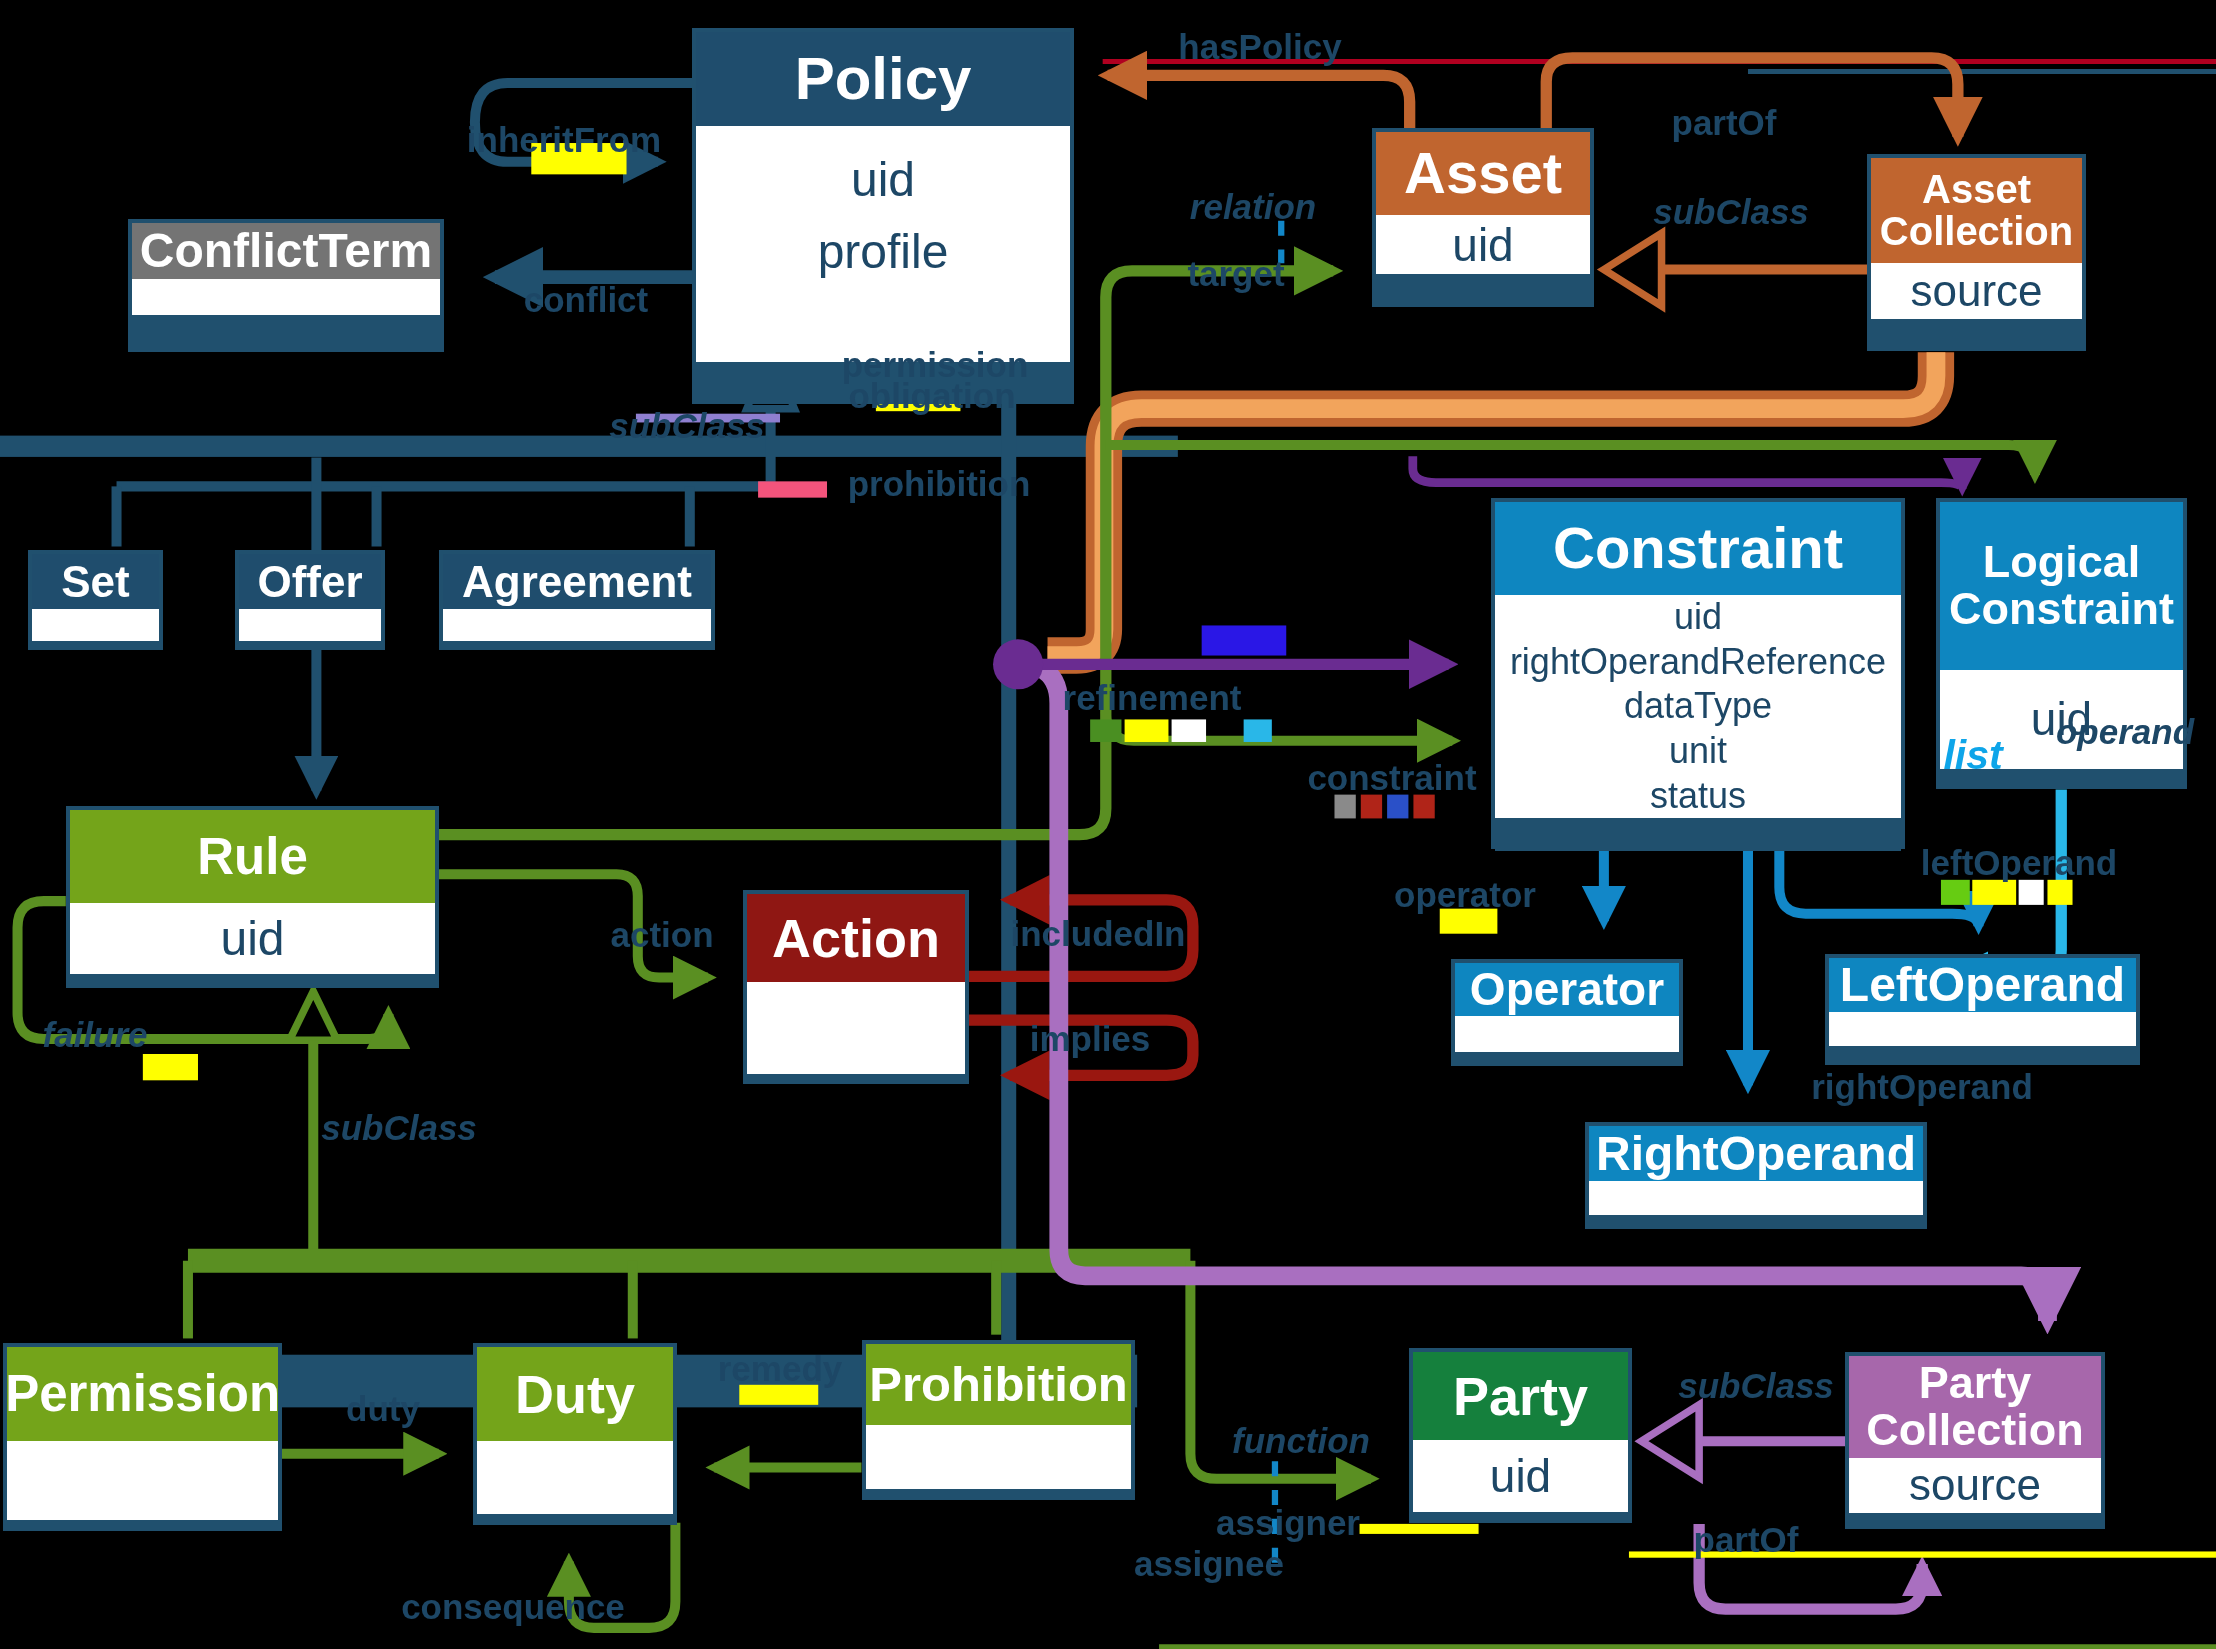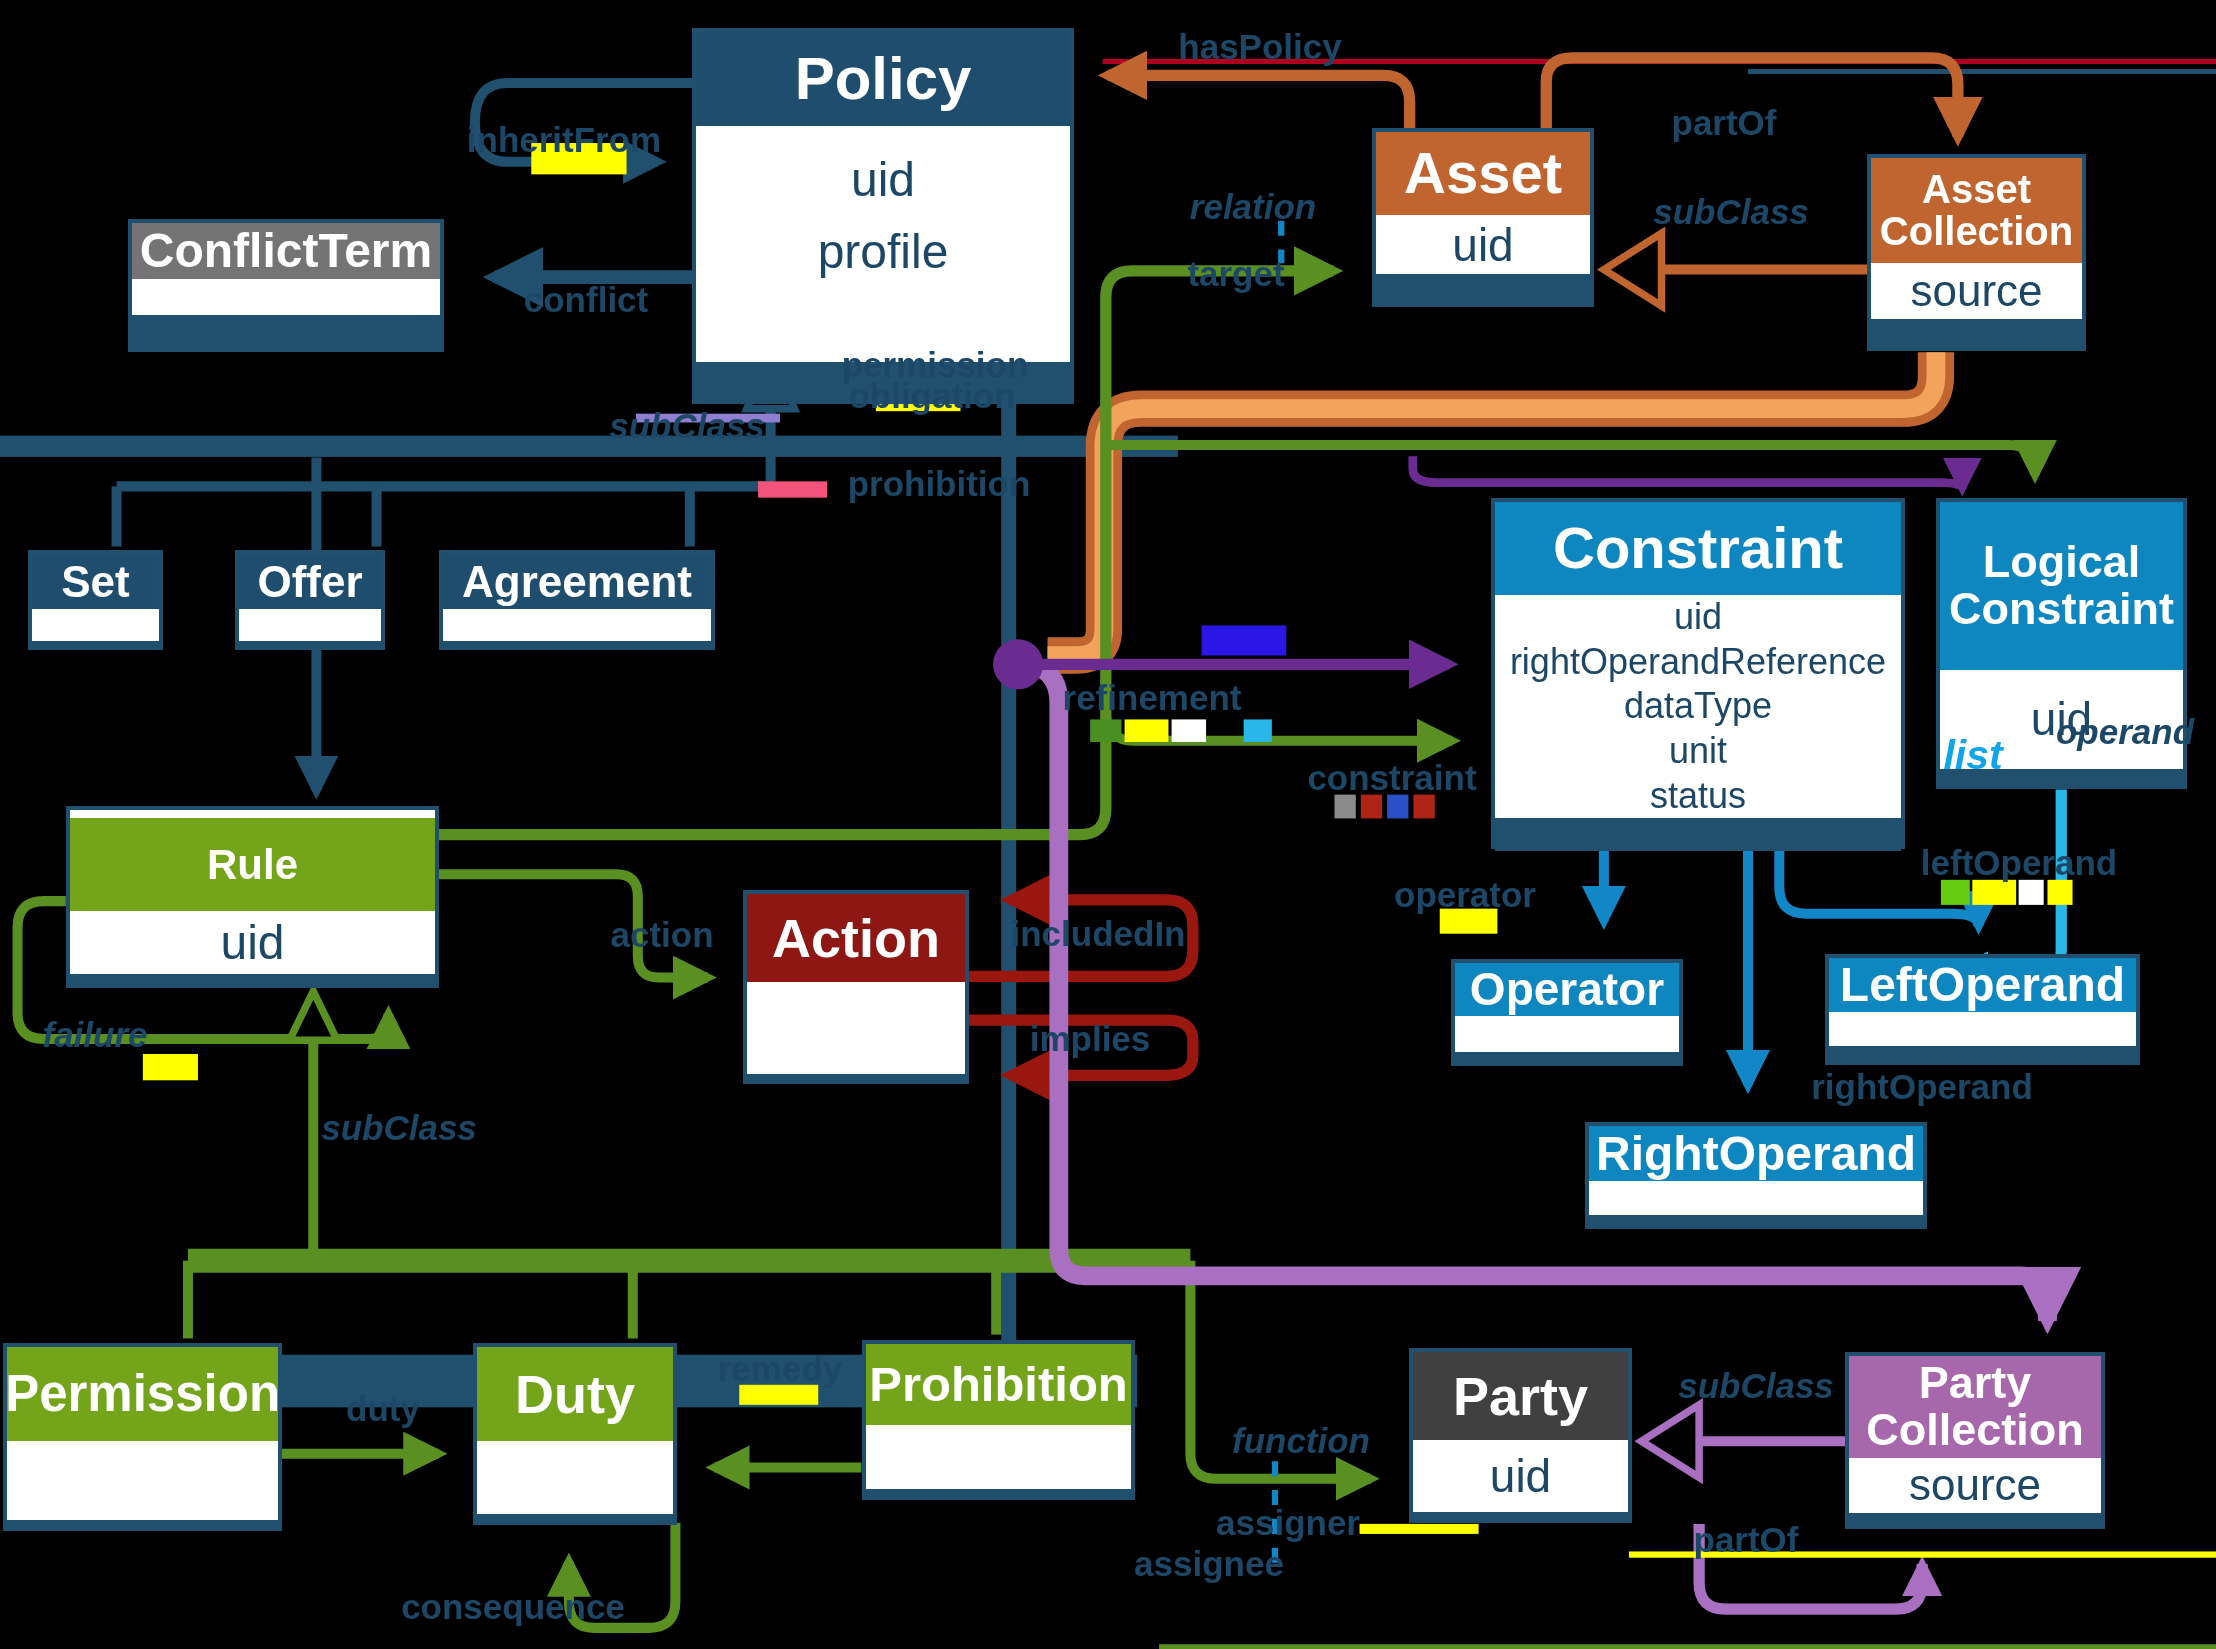--- a/index.html
+++ b/index.html
@@ -29,21 +29,21 @@
   .assetcol{left:1867px;top:154px;width:219px;height:197px;}
   .assetcol .hd{height:105px;background:#c0652f;font-size:40px;}
   .assetcol .bd{font-size:44px;}
   .assetcol .ft{height:27.6px;}
   .set{left:28px;top:550px;width:135px;height:100px;}
   .offer{left:235px;top:550px;width:150px;height:100px;}
   .agreement{left:439px;top:550px;width:276px;height:100px;}
   .set .hd,.offer .hd,.agreement .hd{height:55px;background:#1f4d6d;font-size:44px;}
   .set .ft,.offer .ft,.agreement .ft{height:5px;}
   .rule{left:66px;top:806px;width:373px;height:182px;}
-  .rule .hd{height:93px;background:#74a41a;font-size:42px;margin-top:8px;}
+  .rule .hd{height:93px;background:#74a41a;font-size:51px;}
   .rule .bd{font-size:48px;}
   .rule .ft{height:10px;}
   .action{left:743px;top:890px;width:226px;height:194px;}
   .action .hd{height:88px;background:#8f1713;font-size:54px;}
   .action .ft{height:6.3px;}
   .constraint{left:1491px;top:498px;width:414px;height:351px;}
   .constraint .hd{height:93px;background:#0e86c0;font-size:58px;}
   .constraint .bd{font-size:36px;line-height:1.24;}
   .constraint .ft{height:33px;}
   .logconstraint{left:1936px;top:498px;width:251px;height:291px;}
@@ -62,21 +62,21 @@
   .permission{left:3.1px;top:1343px;width:279px;height:188px;}
   .permission .hd{height:94px;background:#74a41a;font-size:51px;}
   .permission .ft{height:7.5px;}
   .duty{left:473px;top:1343px;width:204px;height:182px;}
   .duty .hd{height:94px;background:#74a41a;font-size:54px;}
   .duty .ft{height:7.5px;}
   .prohibition{left:862px;top:1340px;width:273px;height:160px;}
   .prohibition .hd{height:81px;background:#74a41a;font-size:49px;}
   .prohibition .ft{height:7.5px;}
   .party{left:1409px;top:1348px;width:223px;height:175px;}
-  .party .hd{height:88px;background:#404040;font-size:54px;}
+  .party .hd{height:88px;background:#15803d;font-size:54px;}
   .party .bd{font-size:46px;}
   .party .ft{height:7.5px;}
   .partycol{left:1845px;top:1352px;width:260px;height:177px;}
   .partycol .hd{height:102px;background:#a767ab;font-size:45px;}
   .partycol .bd{font-size:44px;}
   .partycol .ft{height:12.5px;}
   
   .lbl{position:absolute;z-index:3;transform:translate(-50%,-50%);font-weight:bold;
        font-size:35px;color:#1d4766;white-space:nowrap;}
   .it{font-style:italic;}

